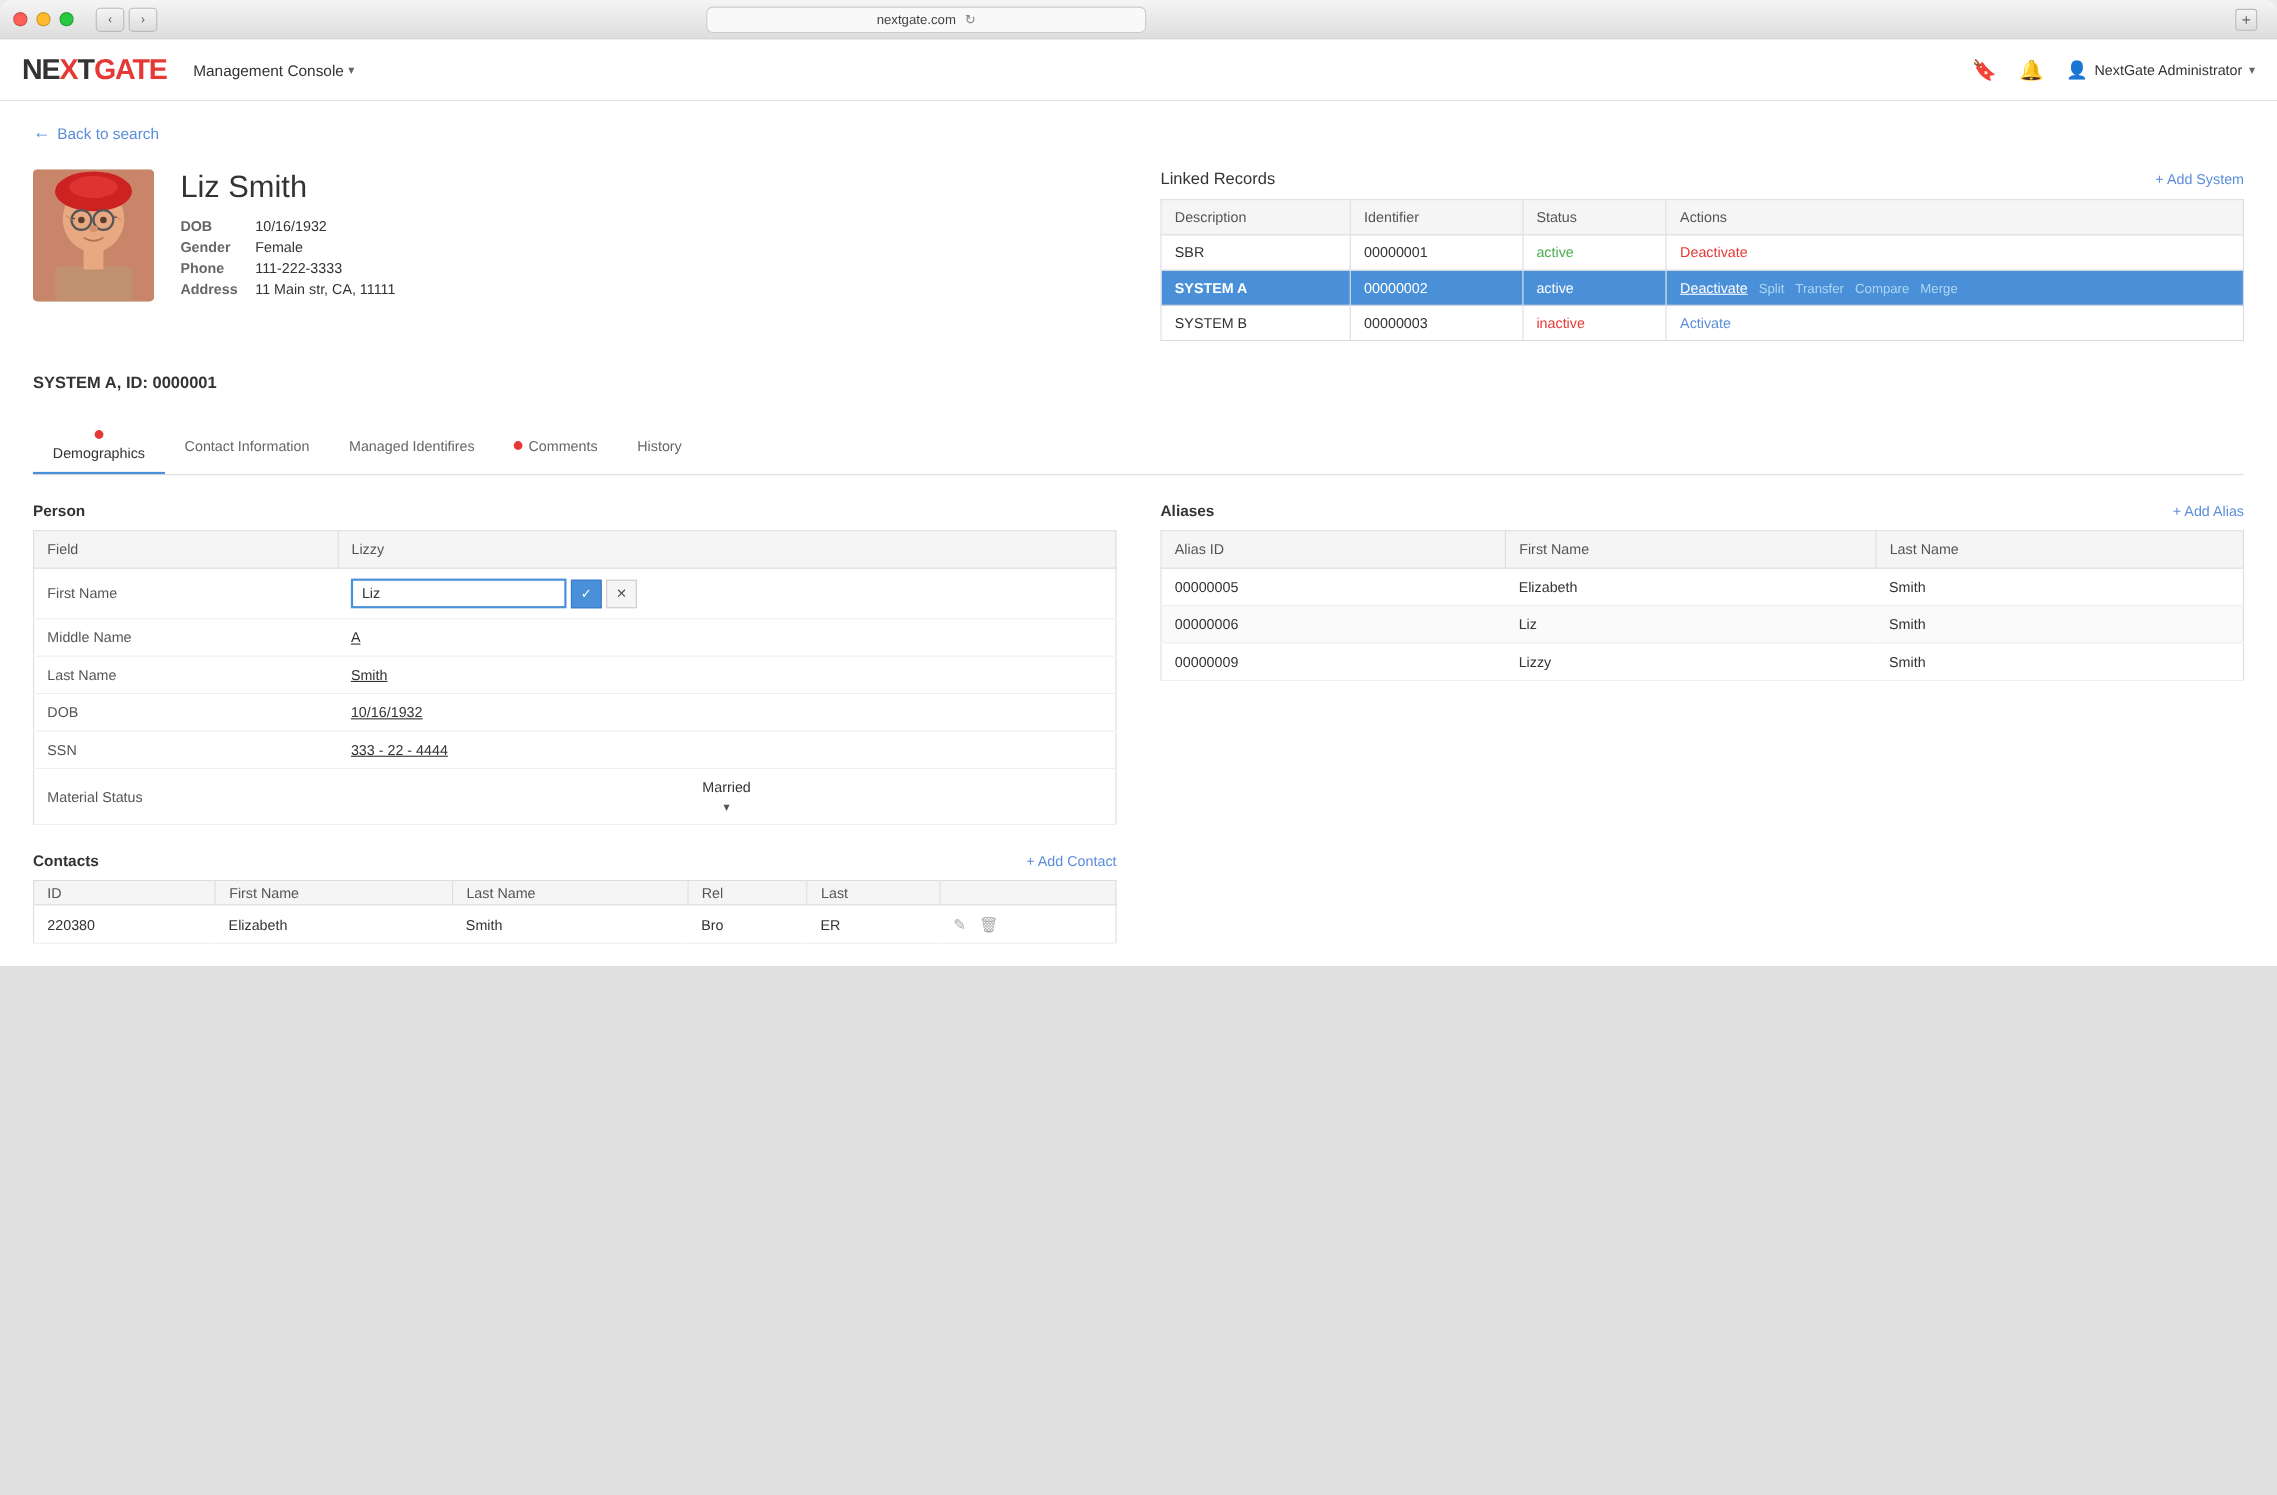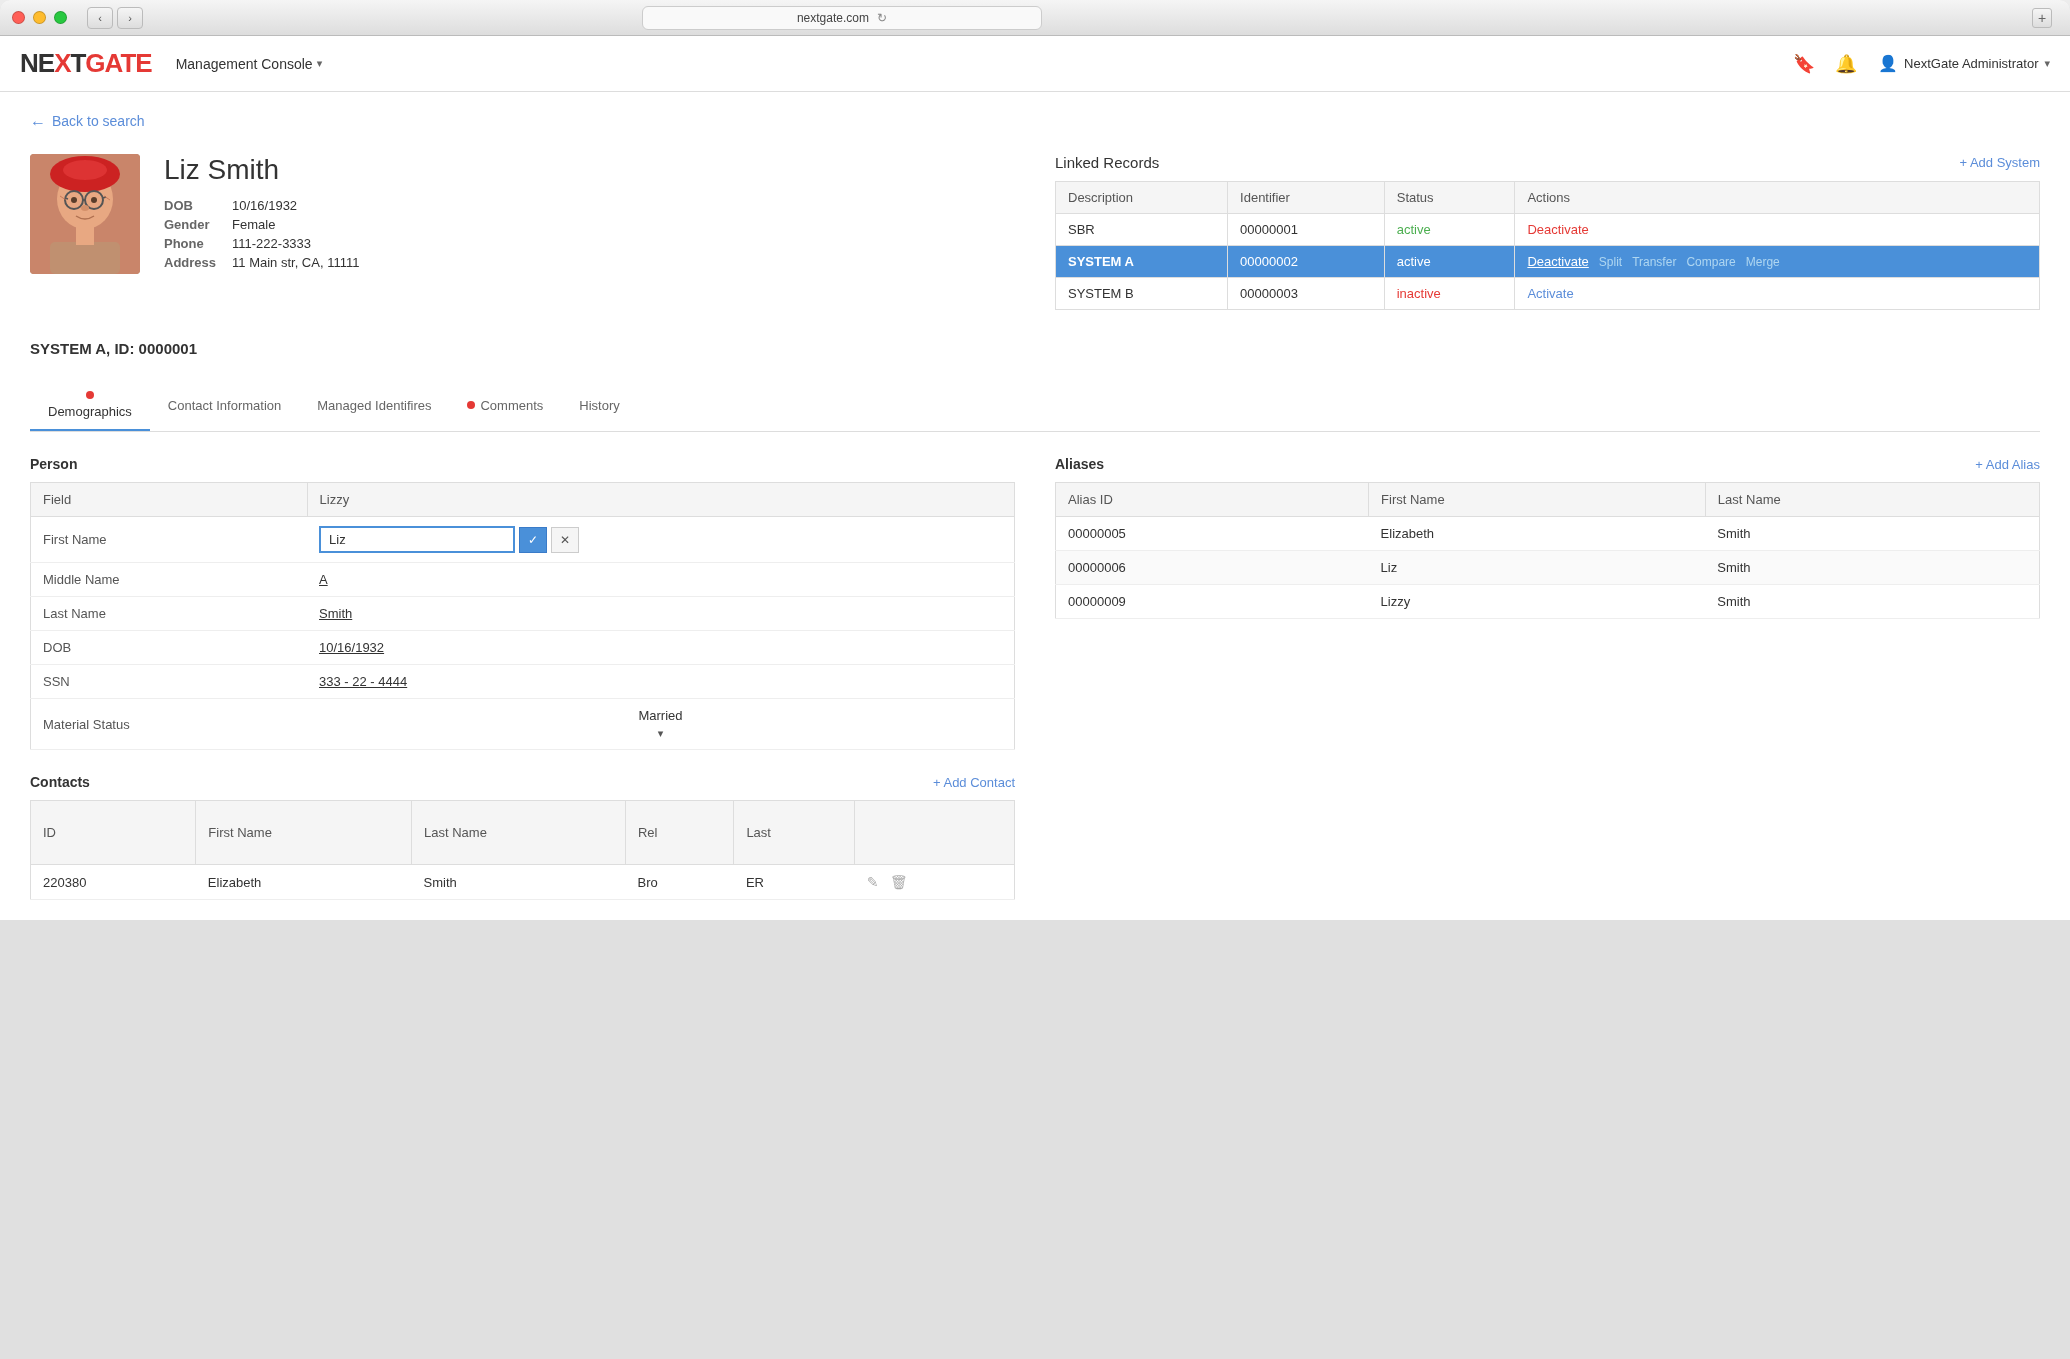--- a/index.html
+++ b/index.html
@@ -122,21 +122,21 @@
     
     .aliases-table { width: 100%; border-collapse: collapse; border: 1px solid #ddd; }
     .aliases-table th { background: #f5f5f5; padding: 9px 12px; text-align: left; font-size: 13px; font-weight: 500; color: #555; border: 1px solid #ddd; }
     .aliases-table td { padding: 9px 12px; border-bottom: 1px solid #eee; font-size: 13px; }
     .aliases-table tr:nth-child(even) { background: #fafafa; }
 
     
     .contacts-section { margin-top: 24px; }
     .contacts-header { display: flex; justify-content: space-between; align-items: center; margin-bottom: 10px; }
     .contacts-table { width: 100%; border-collapse: collapse; border: 1px solid #ddd; }
-    .contacts-table th { background: #f5f5f5; padding: 24px 12px; text-align: left; font-size: 13px; font-weight: 500; color: #555; border: 1px solid #ddd; }
+    .contacts-table th { background: #f5f5f5; padding: 3px 12px; text-align: left; font-size: 13px; font-weight: 500; color: #555; border: 1px solid #ddd; }
     .contacts-table td { padding: 9px 12px; border-bottom: 1px solid #eee; font-size: 13px; }
     .edit-icon { color: #aaa; cursor: pointer; font-size: 14px; margin-right: 8px; }
     .delete-icon { color: #aaa; cursor: pointer; font-size: 14px; }
 
     
     .portrait-placeholder {
       width: 110px;
       height: 120px;
       background: #b8896a;
       border-radius: 4px;

